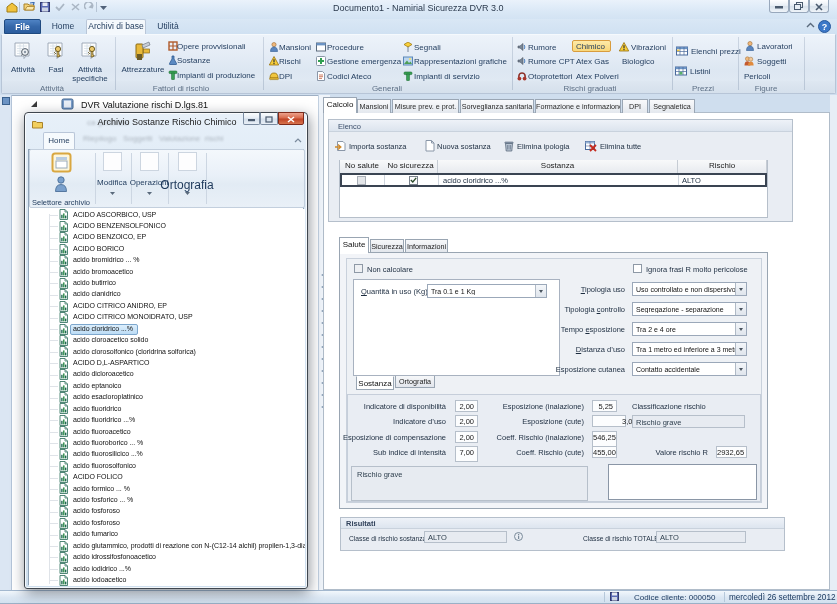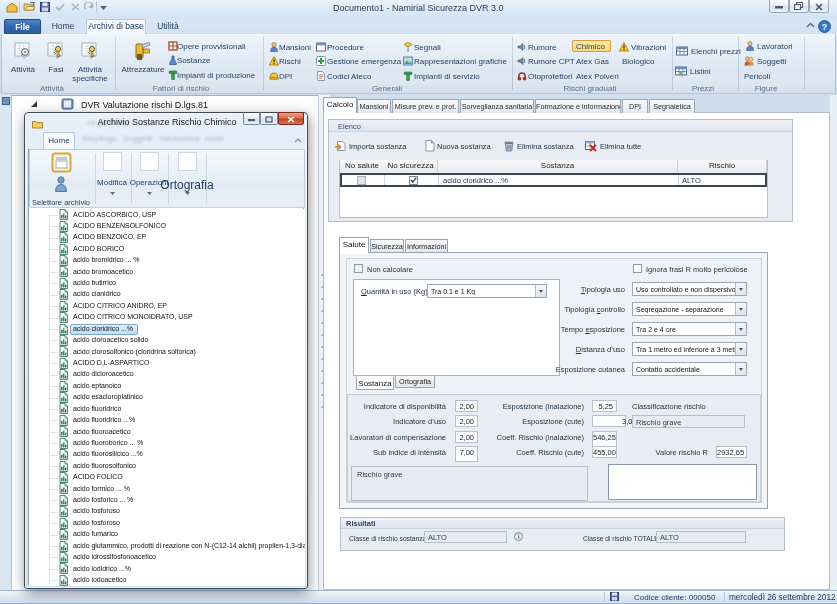--- a/index.html
+++ b/index.html
@@ -319,21 +319,21 @@
 <svg class="a" style="left:424px;top:140px;" width="11" height="12" viewBox="0 0 11 12">
     <path d="M2 0.5 H7.5 L10 3 V11 H2 Z" fill="#fff" stroke="#8a97a8"></path>
     <path d="M7.5 0.5 V3 H10" fill="none" stroke="#8a97a8"></path>
   </svg>
 <div class="lbl" style="left:437px;top:142px;">Nuova sostanza</div>
 <svg class="a" style="left:503px;top:140px;" width="12" height="12" viewBox="0 0 12 12">
     <path d="M2.5 3.5 H9.5 L8.8 11 H3.2 Z" fill="#b8c4d2" stroke="#5a6a7c" stroke-width=".8"></path>
     <rect x="1.8" y="2" width="8.4" height="1.5" rx=".7" fill="#8a99ac" stroke="#5a6a7c" stroke-width=".6"></rect>
     <path d="M4.5 5 V9.5 M6 5 V9.5 M7.5 5 V9.5" stroke="#6a7a8c" stroke-width=".7"></path>
   </svg>
-<div class="lbl" style="left:517px;top:142px;">Elimina sostanza</div>
+<div class="lbl" style="left:517px;top:142px;">Elimina ipologia</div>
 <svg class="a" style="left:585px;top:140px;" width="12" height="12" viewBox="0 0 12 12">
     <rect x="0.5" y="1.5" width="9" height="8" fill="#fff" stroke="#4a6a9c"></rect>
     <rect x="0.5" y="1.5" width="9" height="2" fill="#9ab4d6"></rect>
     <path d="M0.5 6 H9.5 M5 1.5 V9.5" stroke="#4a6a9c" stroke-width=".6"></path>
     <path d="M5 5 L11 11 M11 5 L5 11" stroke="#c42a1e" stroke-width="1.8"></path>
   </svg>
 <div class="lbl" style="left:600px;top:142px;">Elimina tutte</div>
 <div class="a" style="left:339px;top:160px;width:429px;height:58px;background:#fff;border:1px solid #b6bfca;"></div>
 <div class="hdrcell" style="left:340px;top:160px;width:45px;">No salute</div>
 <div class="hdrcell" style="left:384px;top:160px;width:54px;">No sicurezza</div>
@@ -393,21 +393,21 @@
 <div class="lblr" style="left:625px;top:365px;">Esposizione cutanea</div>
 <div class="combo" style="left:632px;top:362px;width:115px;">
     <span class="ct">Contatto accidentale</span>
     <span class="cb"></span>
   </div>
 <div class="a" style="left:347px;top:394px;width:414px;height:108px;background:#e9edf3;border:1px solid #c6ceda;"></div>
 <div class="lblr" style="left:446px;top:402px;">Indicatore di disponibilità</div>
 <div class="vbox" style="left:455px;top:400px;width:23px;height:12px;">2,00</div>
 <div class="lblr" style="left:446px;top:417px;">Indicatore d’uso</div>
 <div class="vbox" style="left:455px;top:415px;width:23px;height:12px;">2,00</div>
-<div class="lblr" style="left:446px;top:433px;">Lavoratori di compensazione</div>
+<div class="lblr" style="left:446px;top:433px;">Esposizione di compensazione</div>
 <div class="vbox" style="left:455px;top:431px;width:23px;height:12px;">2,00</div>
 <div class="lblr" style="left:446px;top:448px;">Sub indice di intensità</div>
 <div class="vbox" style="left:455px;top:446px;width:23px;height:16px;">7,00</div>
 <div class="lblr" style="left:584px;top:402px;">Esposizione (inalazione)</div>
 <div class="vbox" style="left:592px;top:400px;width:25px;height:12px;">5,25</div>
 <div class="lblr" style="left:584px;top:417px;">Esposizione (cute)</div>
 <div class="vbox" style="left:592px;top:415px;width:25px;height:12px;padding-left:29px;">3,00</div>
 <div class="lblr" style="left:584px;top:433px;padding-left:24px;">Coeff. Rischio (inalazione)</div>
 <div class="vbox" style="left:592px;top:431px;width:25px;height:16px;">546,25</div>
 <div class="lblr" style="left:584px;top:448px;">Coeff. Rischio (cute)</div>

